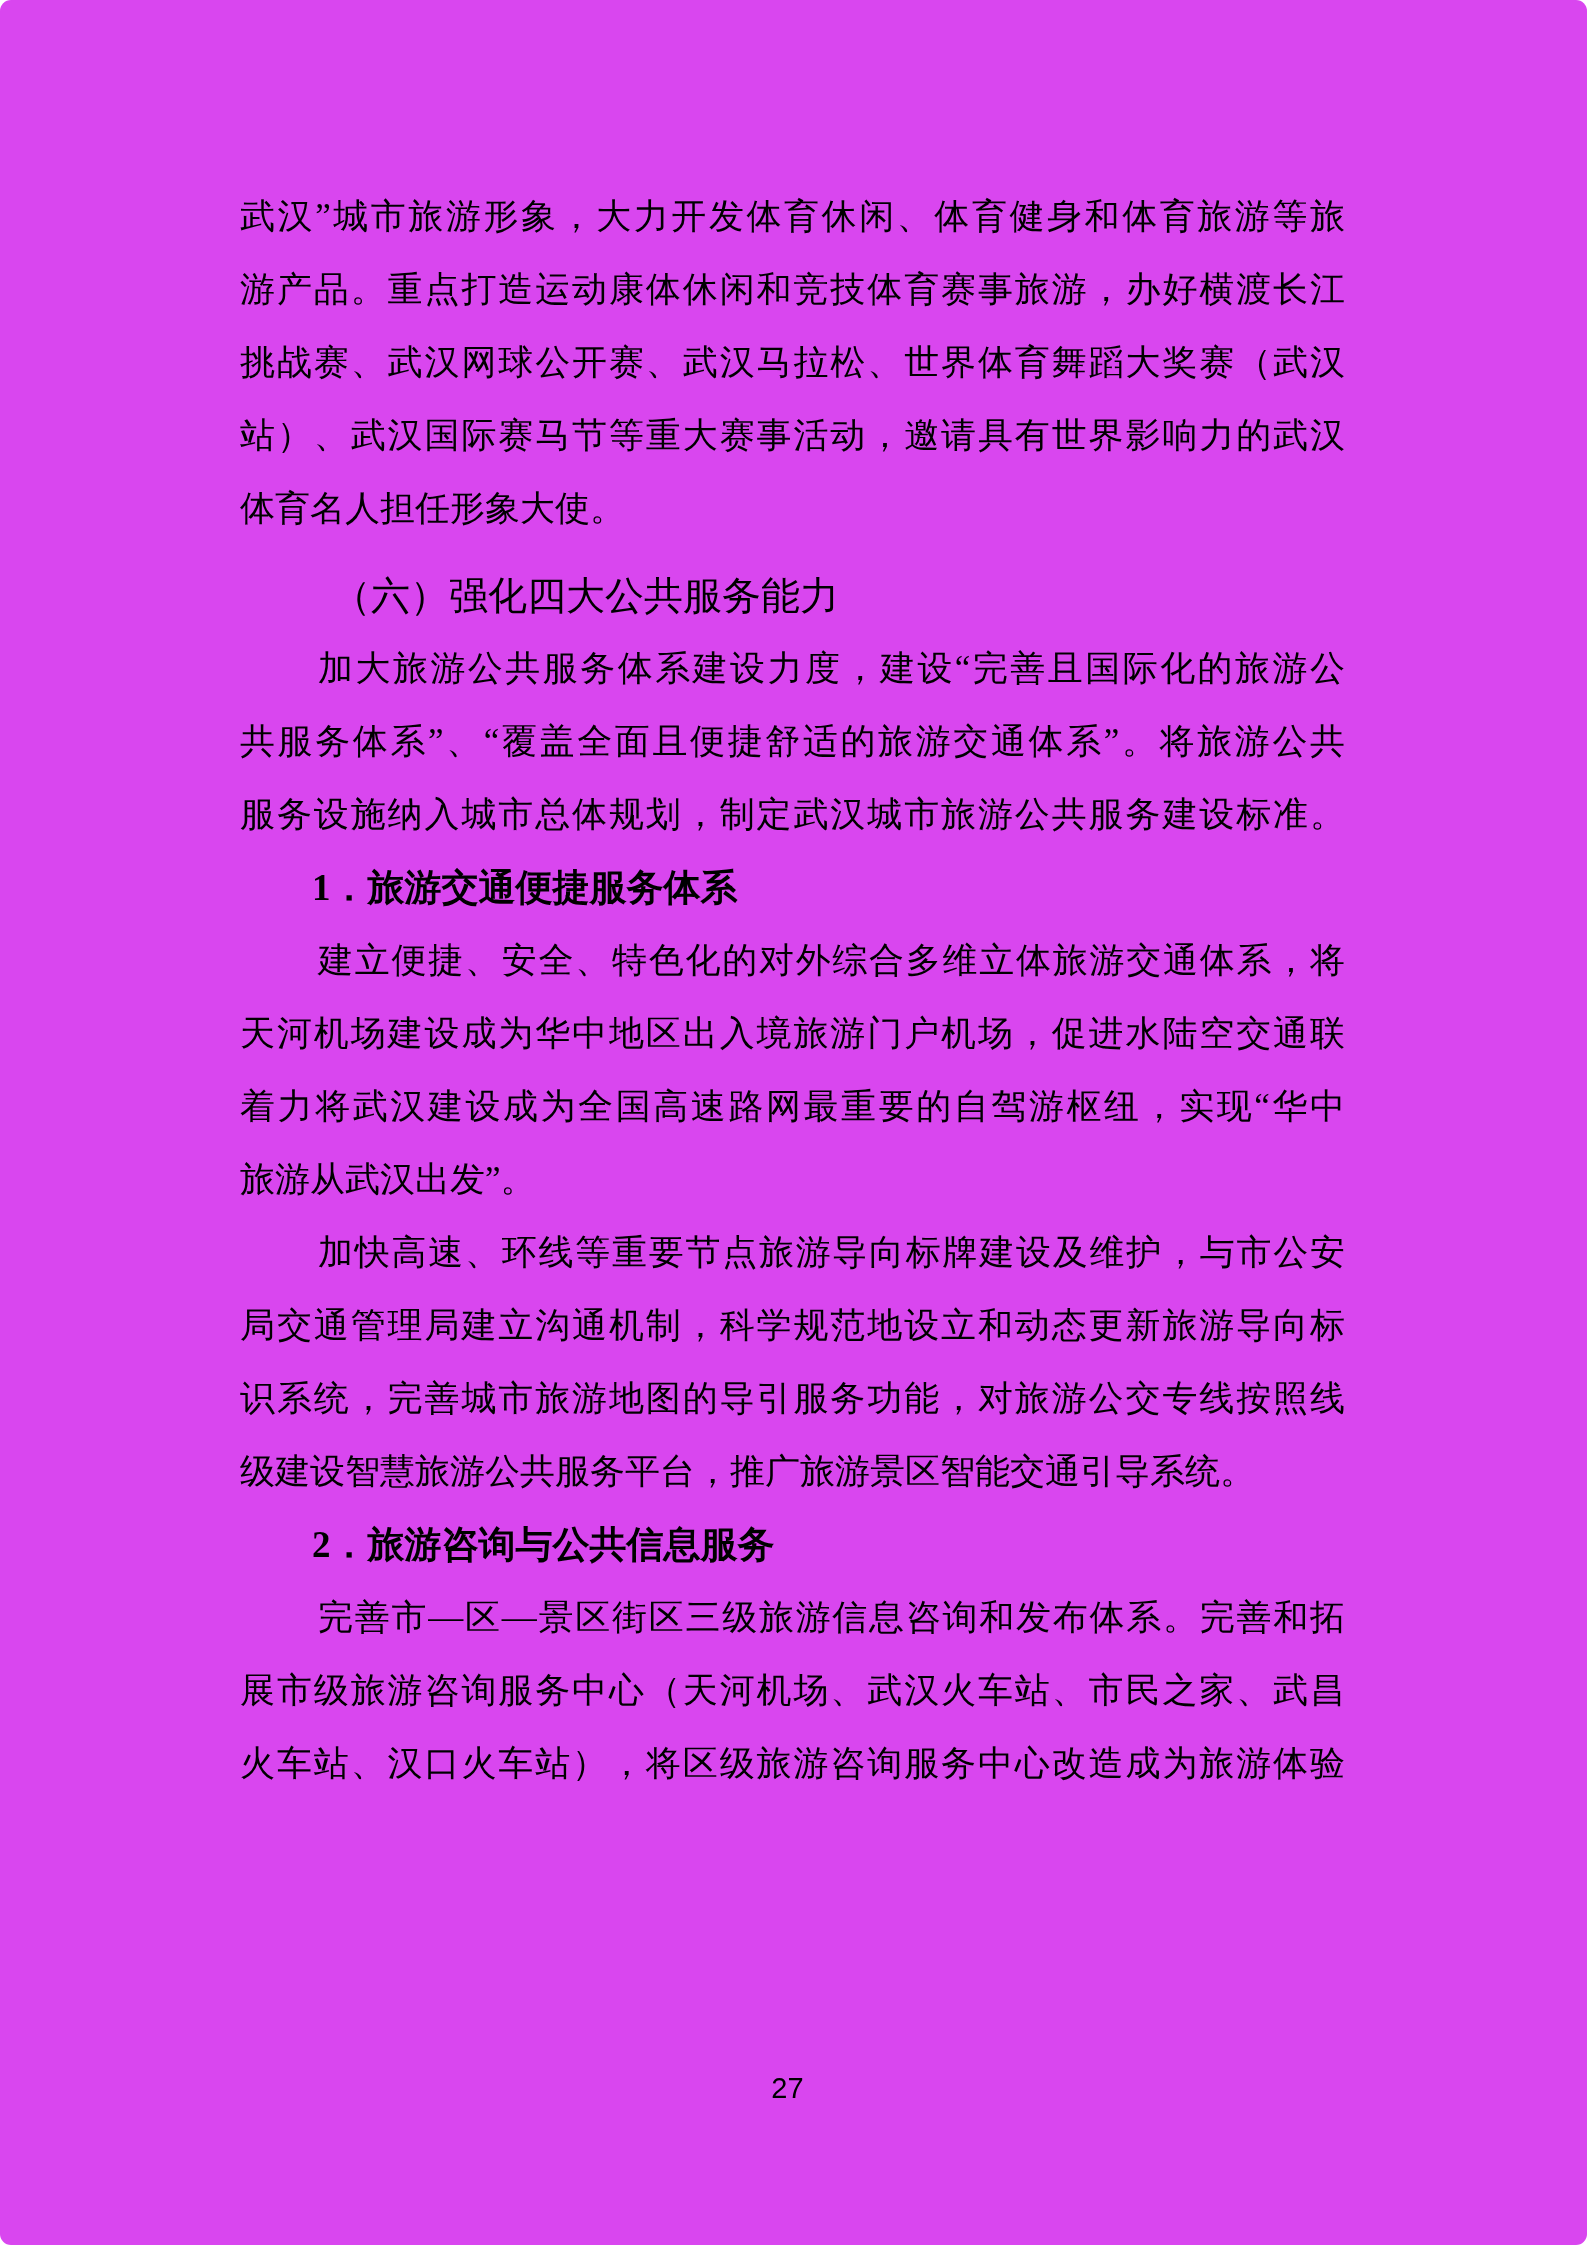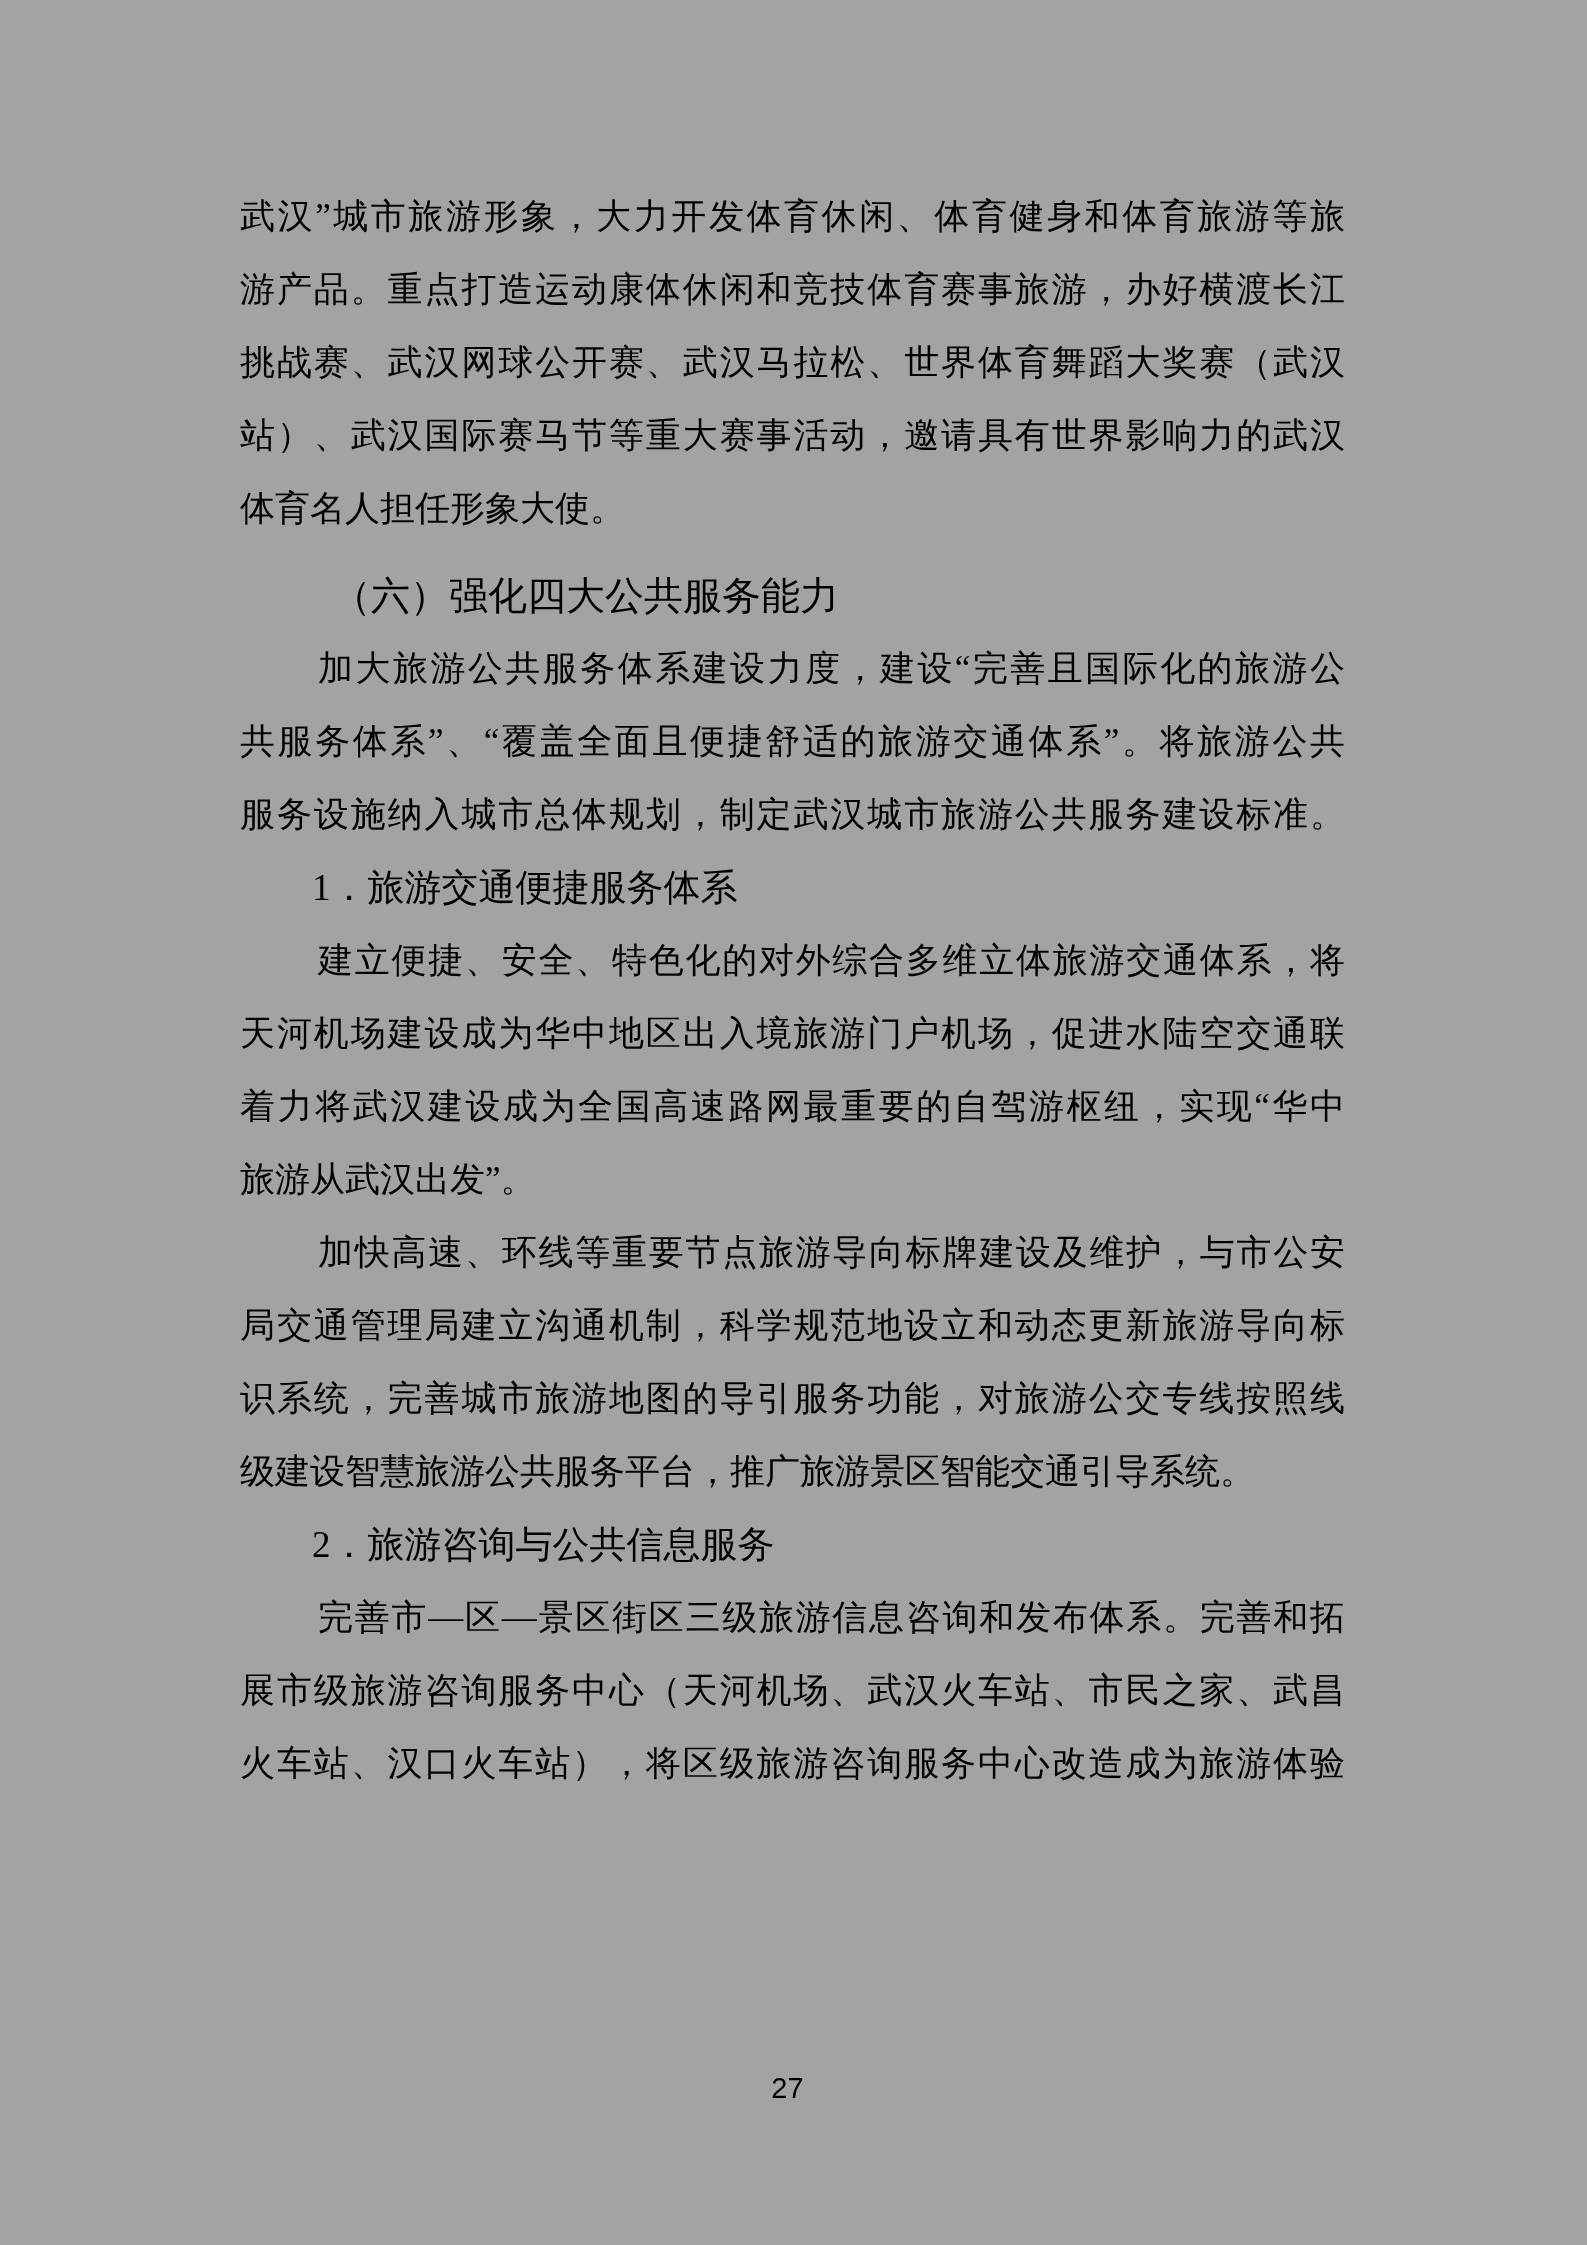--- a/index.html
+++ b/index.html
@@ -4,24 +4,25 @@
 <style>
   html, body {
     margin: 0;
     padding: 0;
     background: #ffffff;
   }
   .page {
     position: relative;
     width: 1587px;
     height: 2245px;
-    background: #a3a3a3;
+    background: #d946ef;
     color: #000000;
     font-family: "Liberation Serif", "DejaVu Serif", serif;
     overflow: hidden;
+    border-radius: 11px;
   }
   .page-body {
     position: absolute;
     left: 240px;
     top: 180px;
     width: 1105px;
   }
   .line {
     height: 73px;
     line-height: 73px;
@@ -39,21 +40,21 @@
   }
   .line.heading1 {
     font-family: "Liberation Sans", "DejaVu Sans", sans-serif;
     font-weight: 400;
     font-size: 39px;
     padding-left: 92px;
     text-align-last: left;
     margin-top: 14px;
   }
   .line.heading2 {
-    font-weight: 400;
+    font-weight: 700;
     font-size: 37px;
     padding-left: 72px;
     text-align-last: left;
   }
   .page-footer {
     position: absolute;
     left: 0;
     right: 12px;
     top: 2072px;
     text-align: center;

